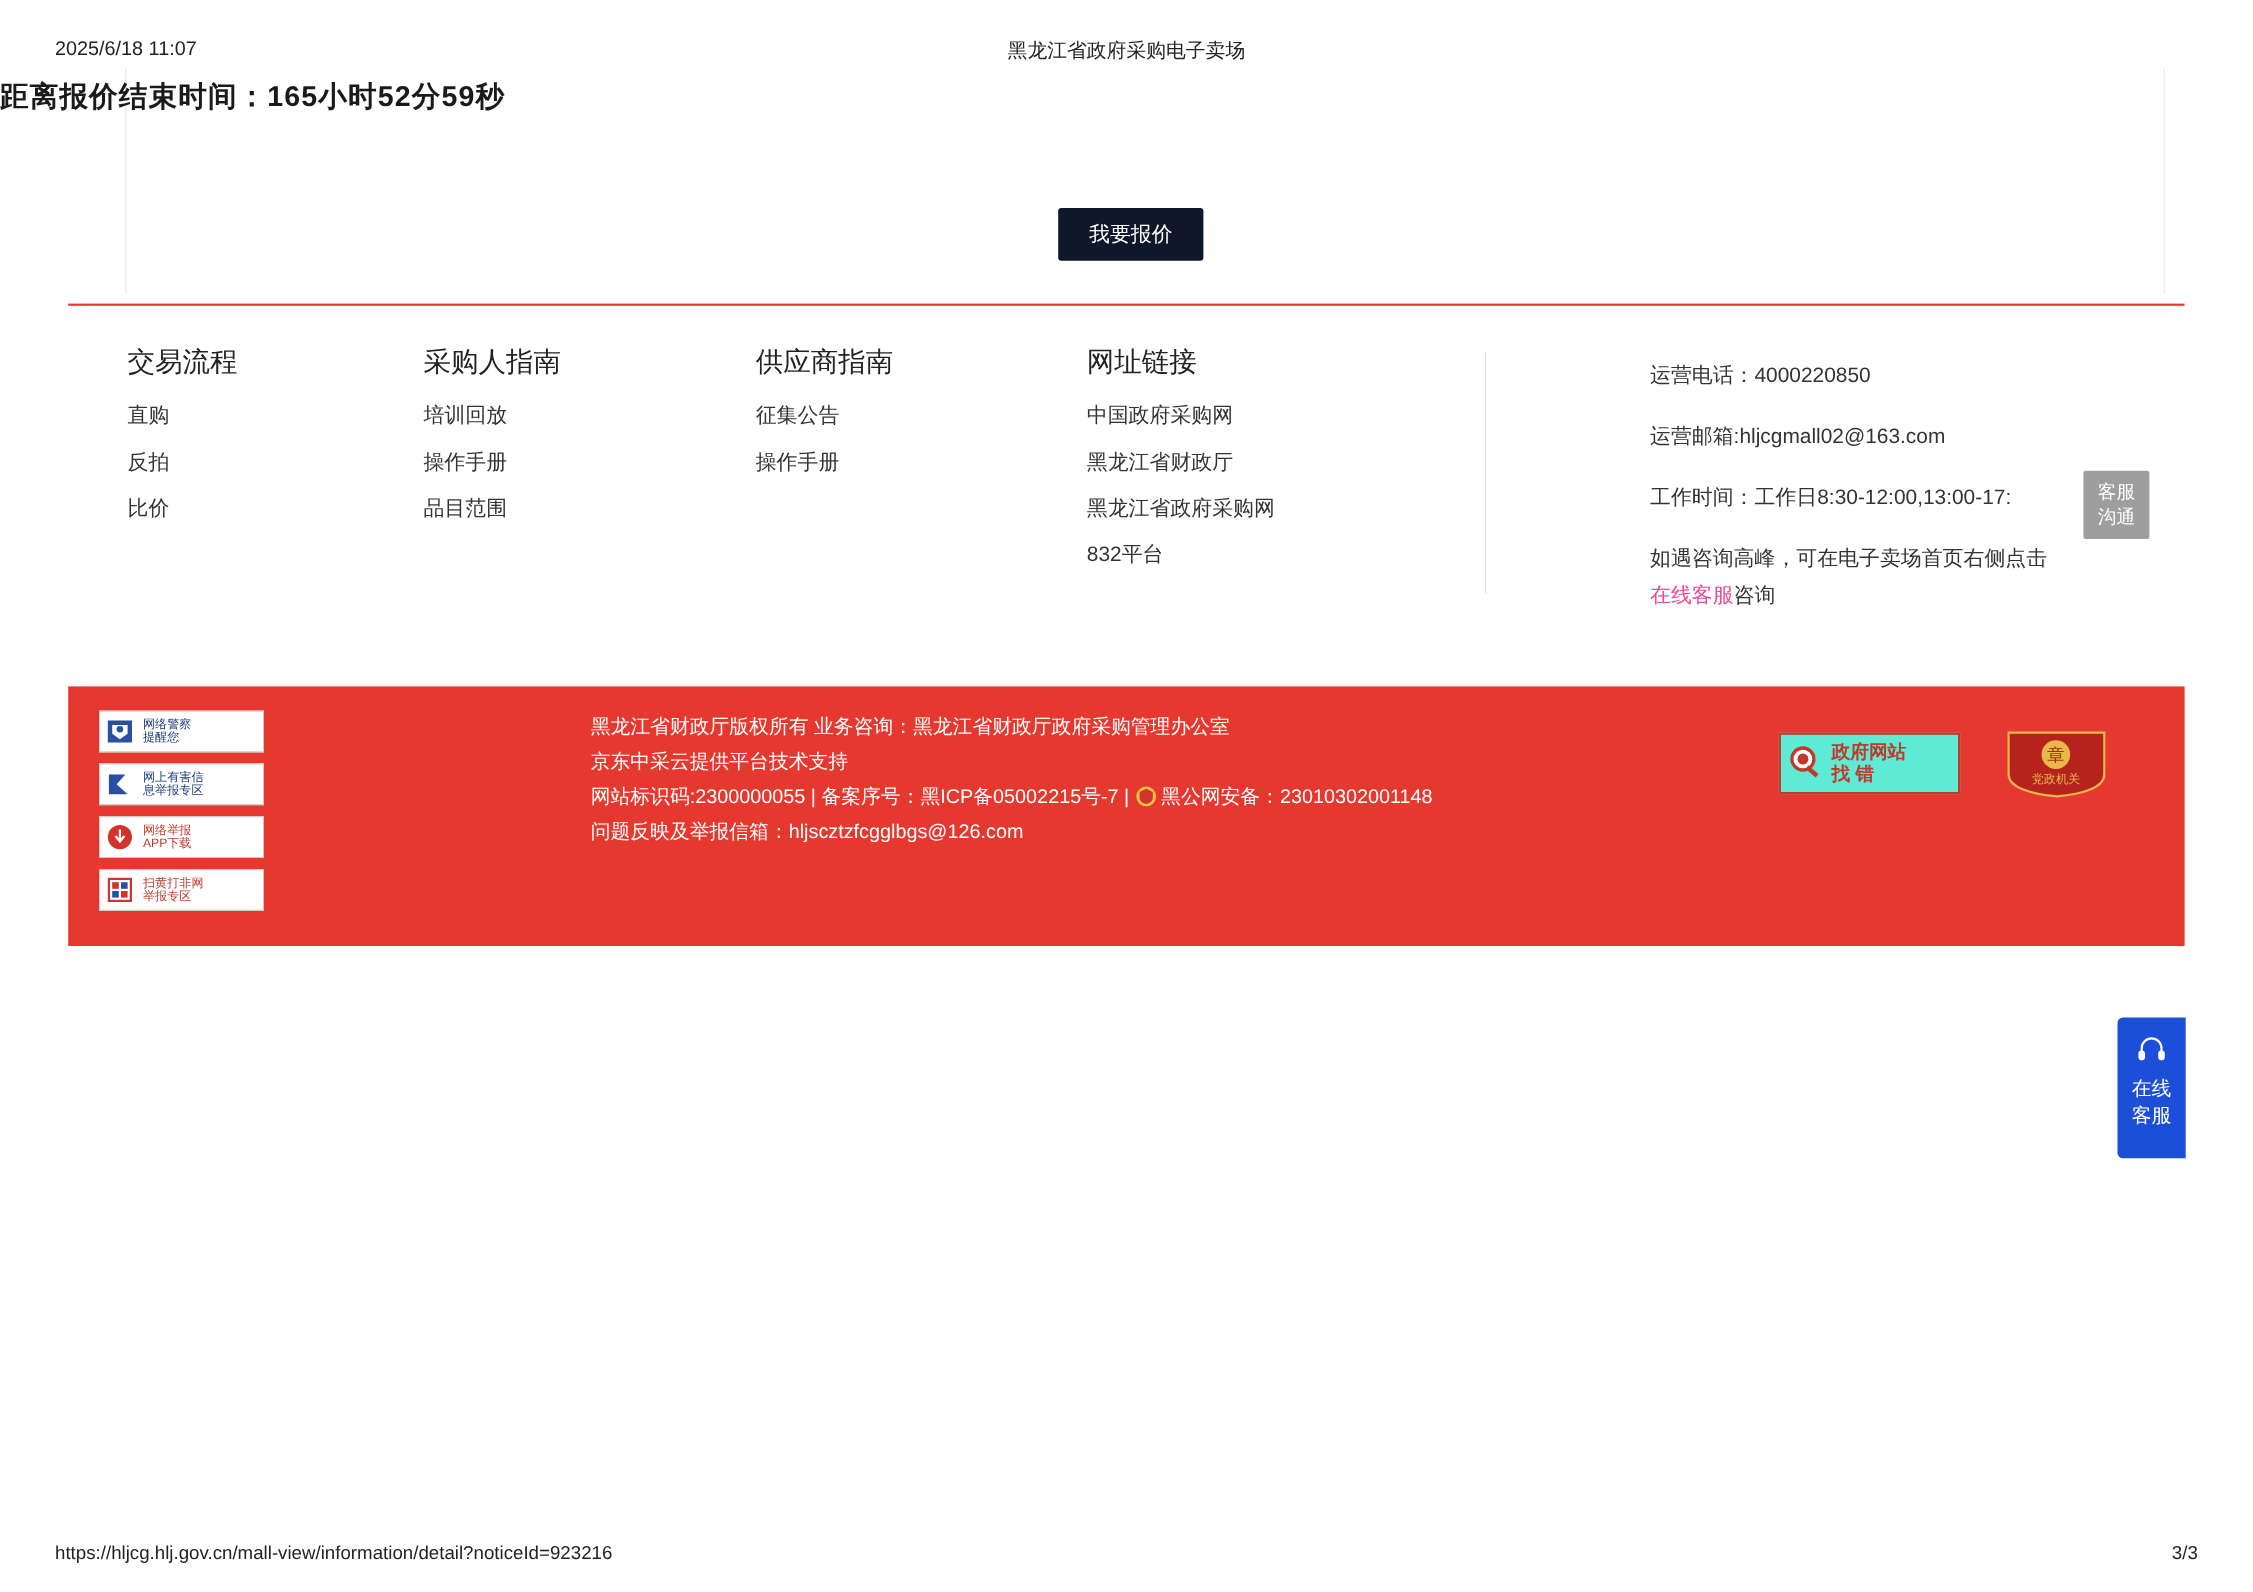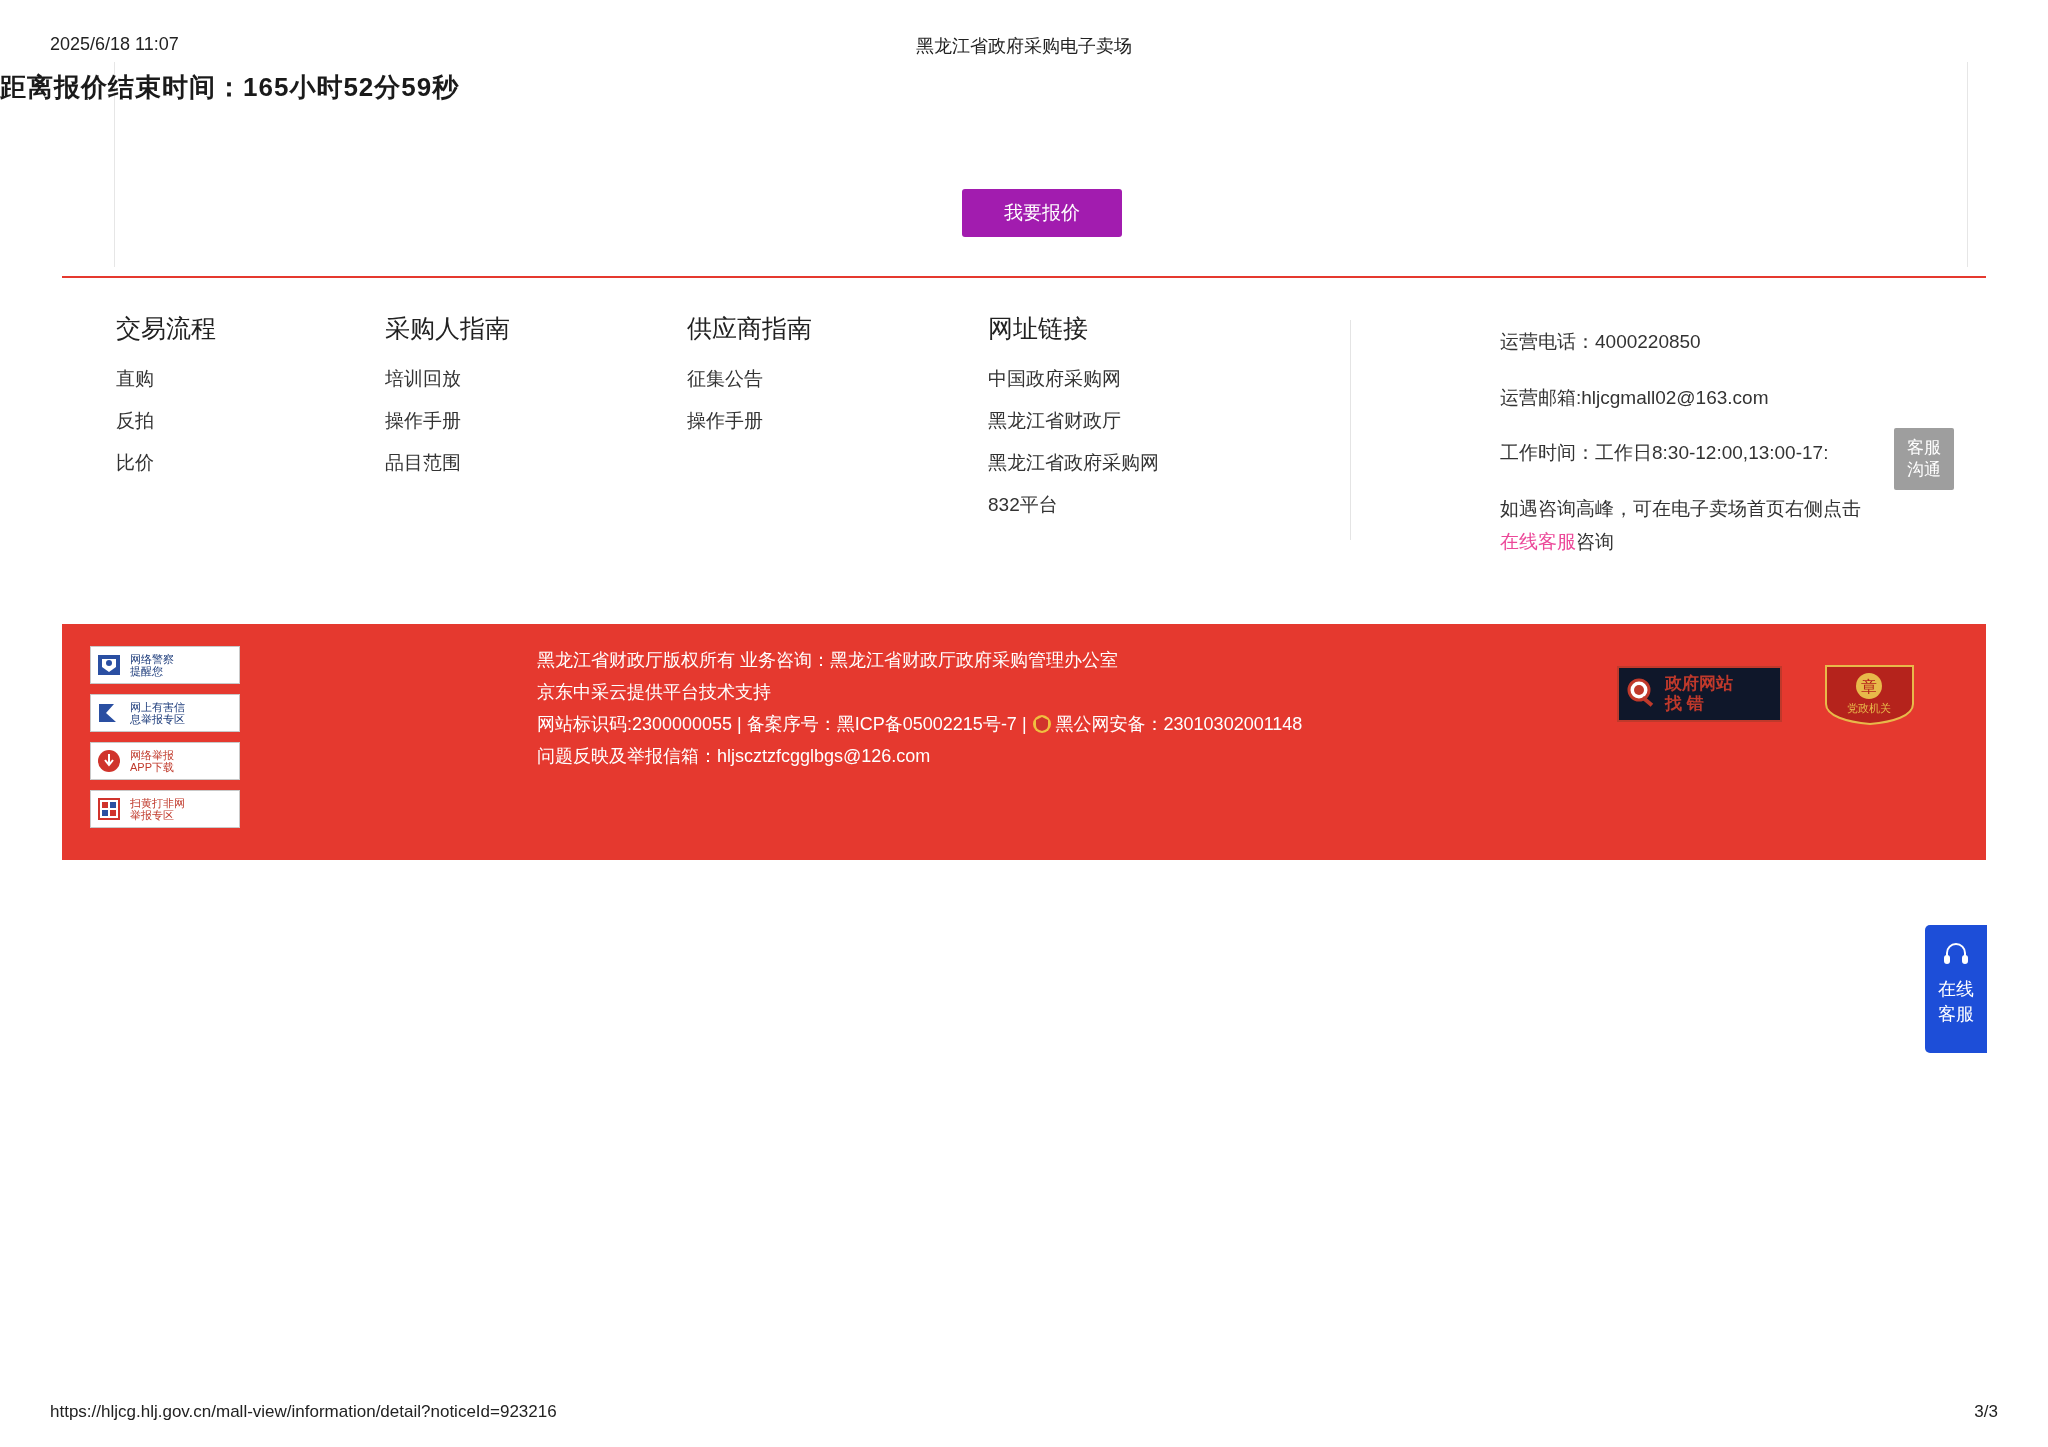--- a/index.html
+++ b/index.html
@@ -63,23 +63,23 @@
     height: 205px;
     border-left: 1px solid #e6e6e6;
     border-right: 1px solid #e6e6e6;
     box-sizing: border-box;
   }
 
   .bid-btn {
     position: absolute;
     top: 189px;
     left: 962px;
-    width: 160px;
+    width: 132px;
     height: 48px;
-    background: #a21caf;
+    background: #0f172a;
     color: #ffffff;
     border: none;
     border-radius: 3px;
     font-size: 19px;
     font-family: "Liberation Sans", sans-serif;
     cursor: default;
     display: flex;
     align-items: center;
     justify-content: center;
   }
@@ -234,21 +234,21 @@
     vertical-align: -4px;
     margin-right: 4px;
   }
 
   .gov-find-error {
     position: absolute;
     top: 42px;
     left: 1555px;
     width: 165px;
     height: 56px;
-    background: #0f172a;
+    background: #5eead4;
     border: 2px solid #c0392b;
     box-sizing: border-box;
     display: flex;
     align-items: center;
   }
   .gov-find-error .gfe-ic {
     width: 46px;
     height: 46px;
     flex: 0 0 46px;
     display: flex;

